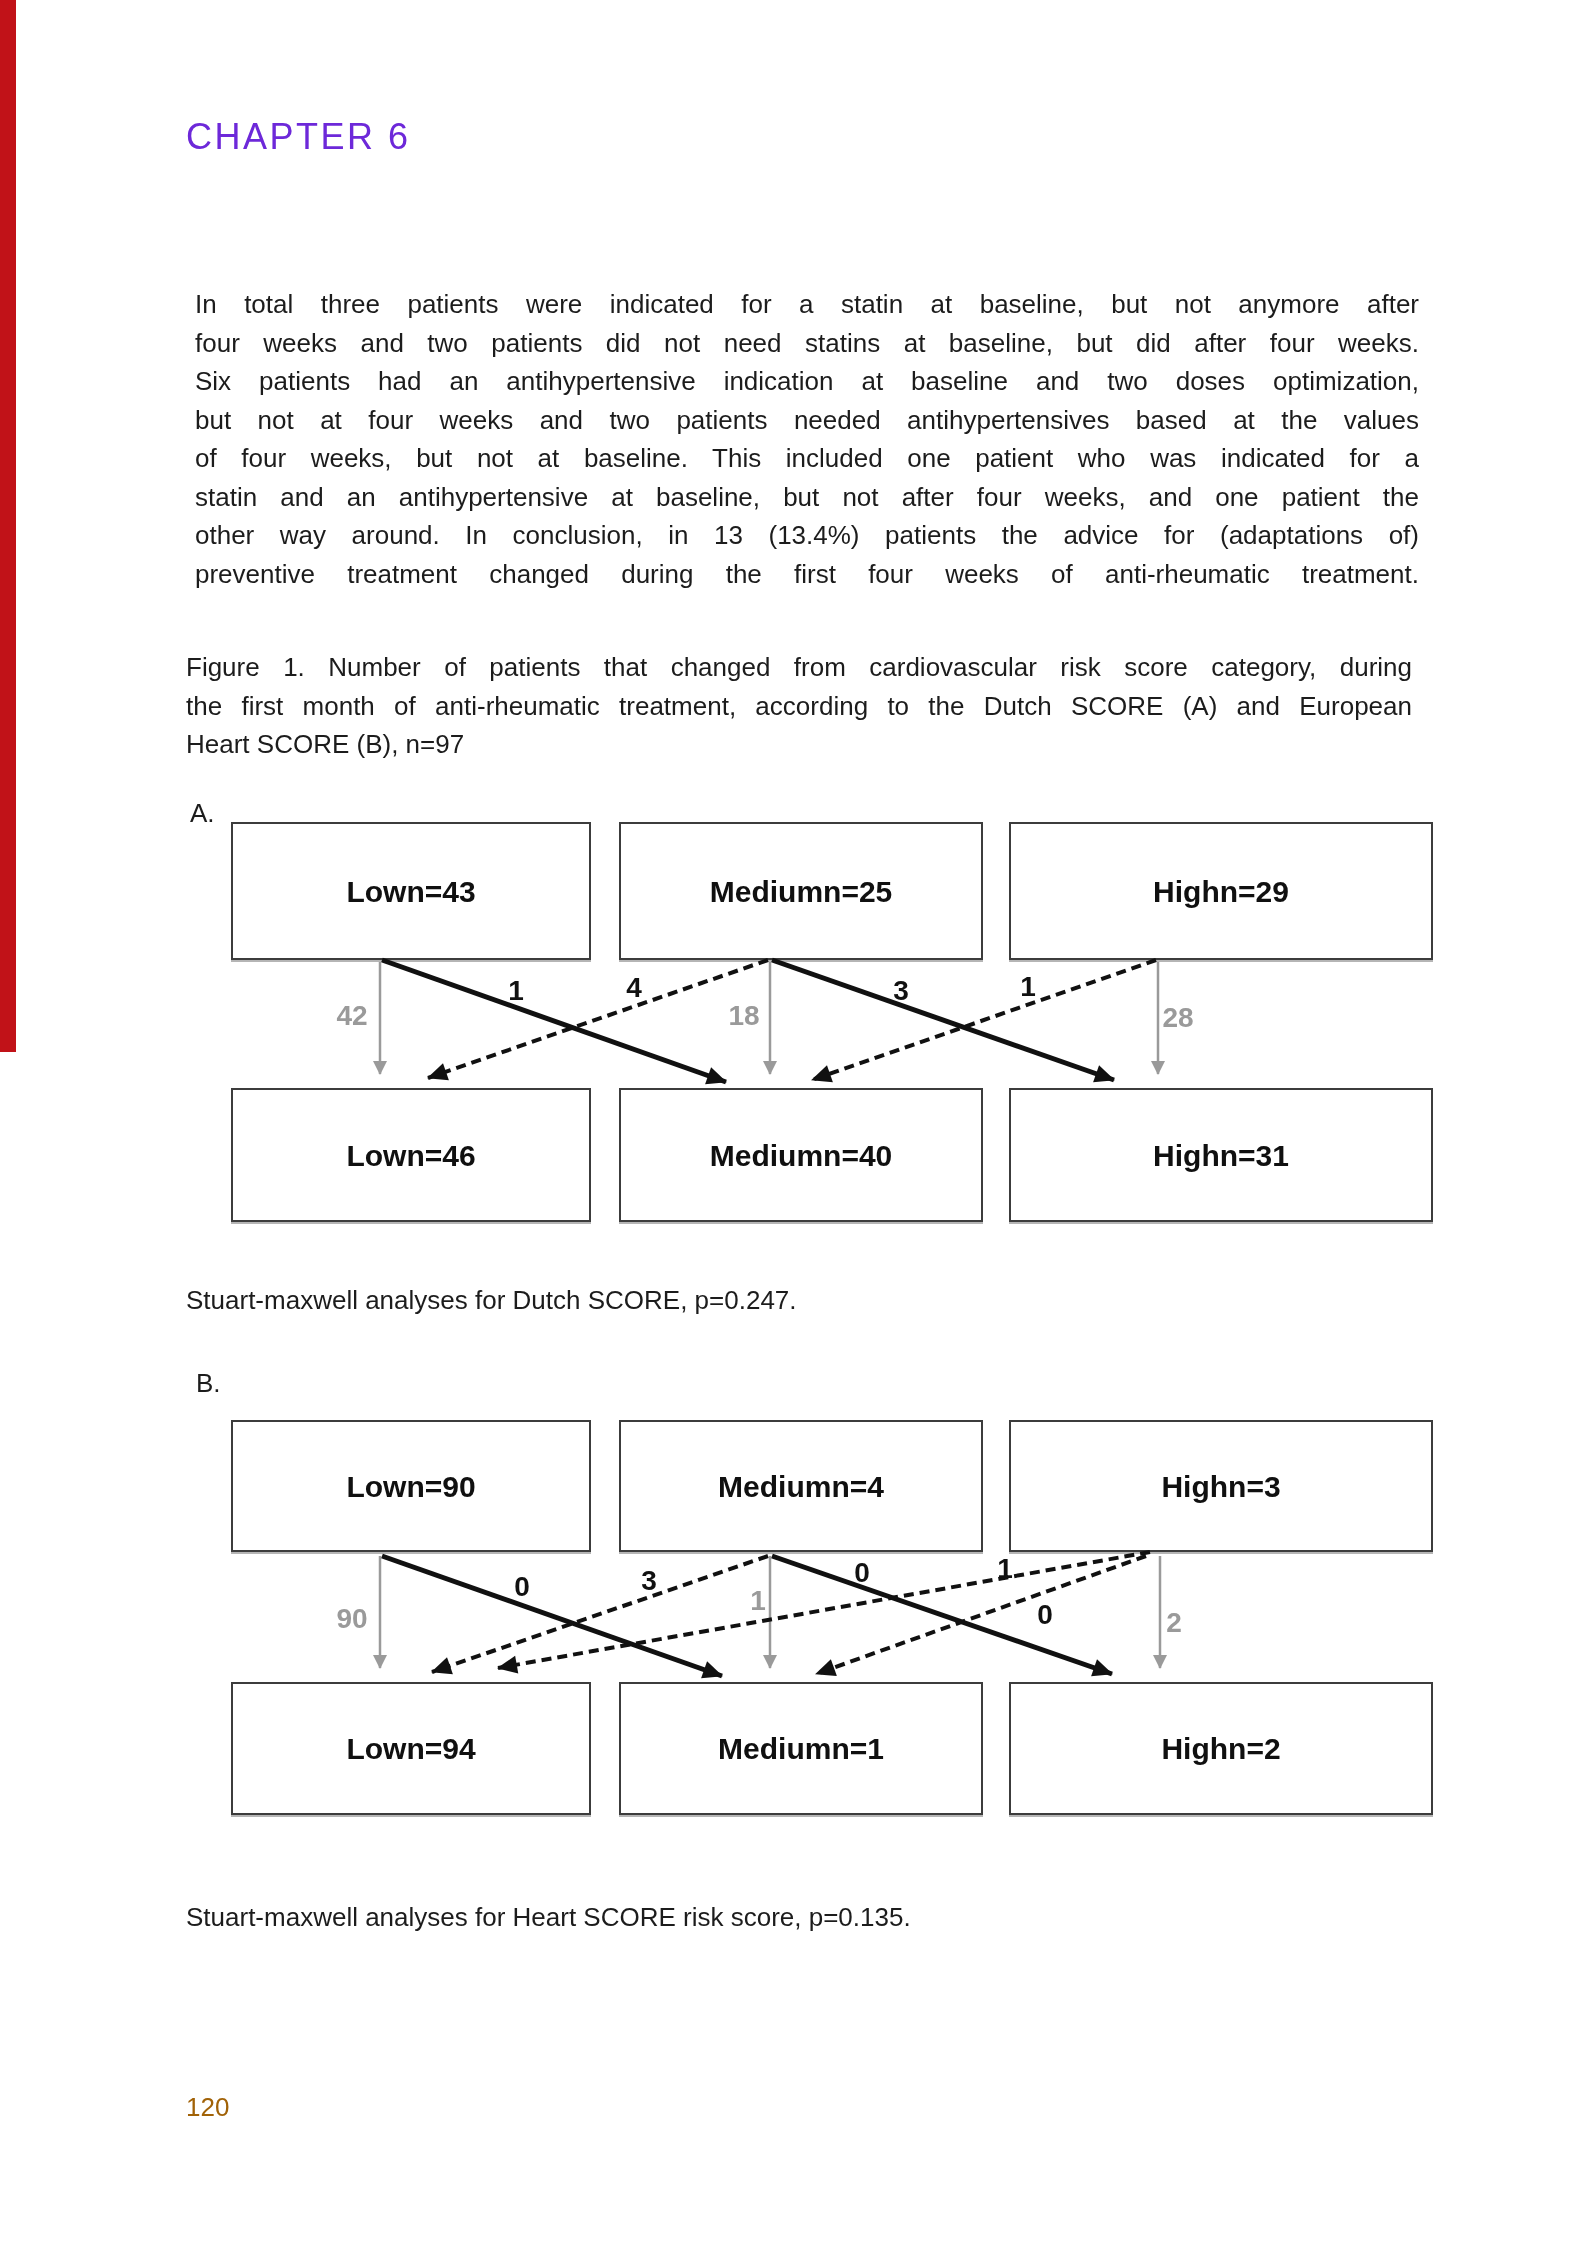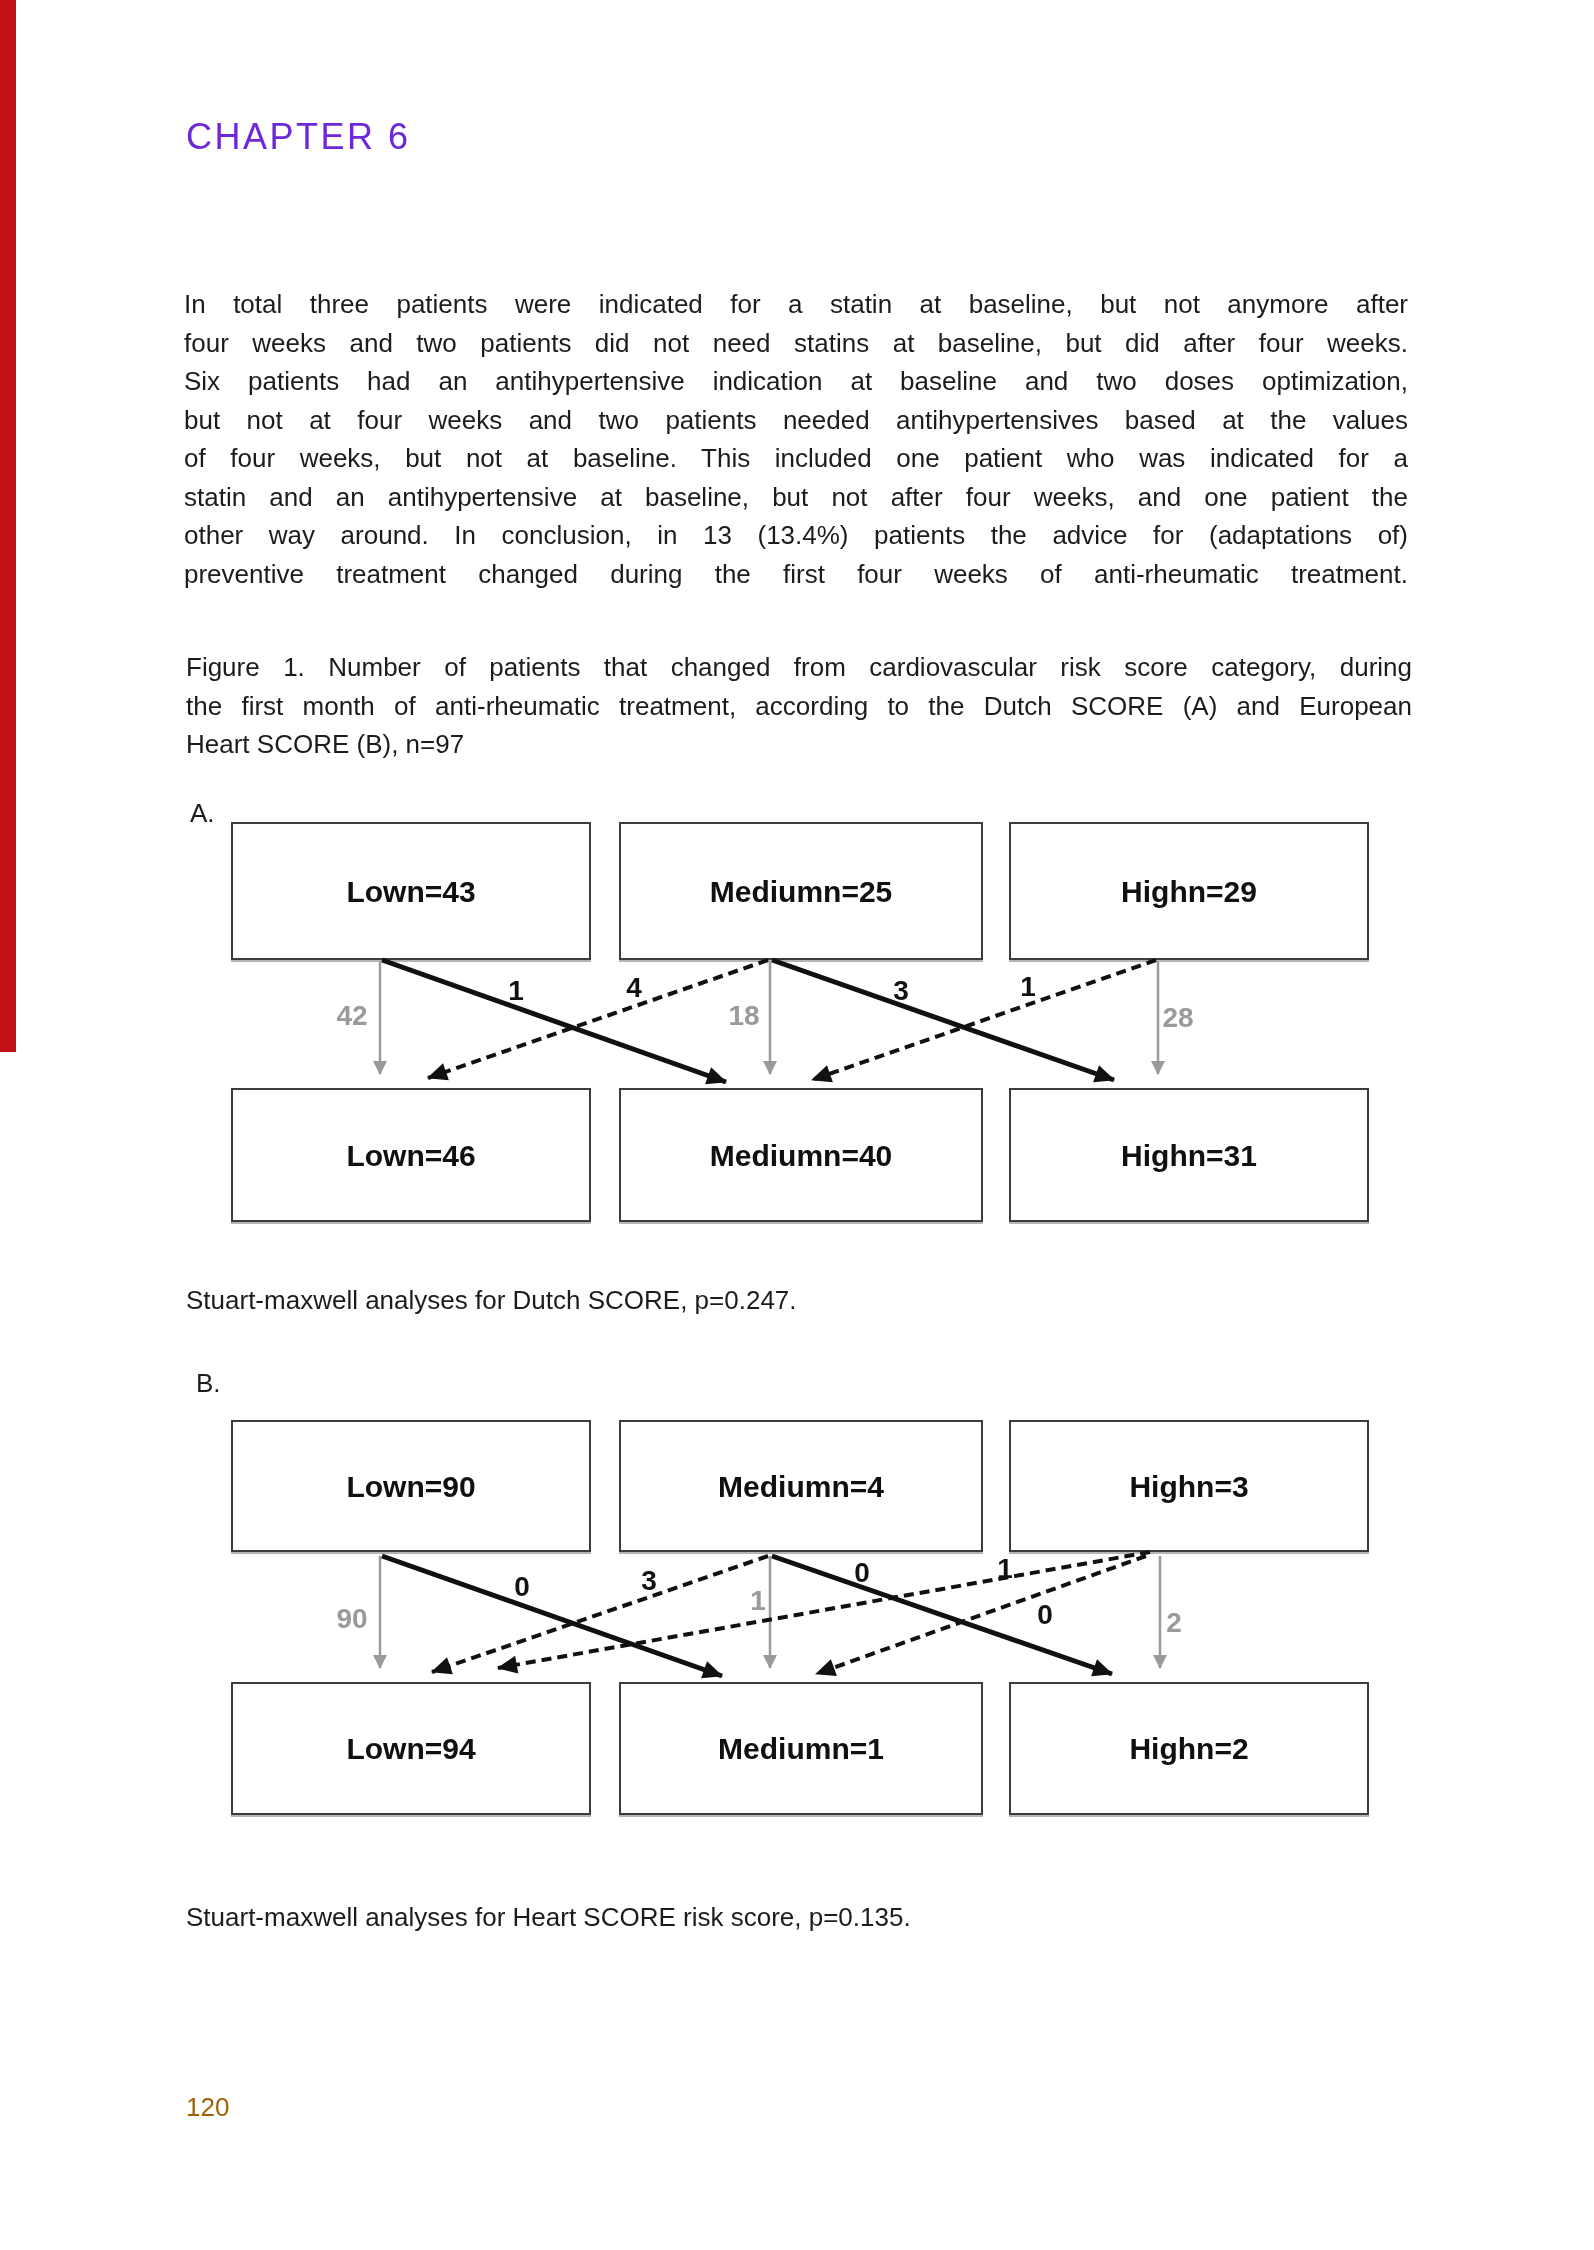--- a/index.html
+++ b/index.html
@@ -5,38 +5,38 @@
   * { margin:0; padding:0; box-sizing:border-box; }
   html,body { background:#ffffff; }
   .page {
     position:relative; width:1594px; height:2250px; background:#ffffff;
     font-family:"Liberation Sans", sans-serif; color:#1c1c1c; overflow:hidden;
   }
   .bleed-tab { position:absolute; left:0; top:0; width:16px; height:1052px; background:#c11218; }
   .chapter-header {
     position:absolute; left:186px; top:116px; font-size:36px; color:#6d28d9; letter-spacing:2.5px;
   }
-  .body-par { position:absolute; left:184px; top:285px; width:1224px; font-size:26px; }
+  .body-par { position:absolute; left:195px; top:285px; width:1224px; font-size:26px; }
   .pline { line-height:38.5px; text-align:justify; text-align-last:justify; white-space:normal; }
   .pline-left { line-height:38.5px; text-align:left; text-align-last:left; }
   .caption { position:absolute; left:186px; top:648px; width:1226px; font-size:26px; }
   .diagram-label { position:absolute; font-size:26px; color:#1c1c1c; }
   .note-line { position:absolute; left:186px; font-size:26px; color:#1c1c1c; }
   .page-number { position:absolute; left:186px; top:2092px; font-size:26px; color:#a16207; }
   .box {
     position:absolute; background:#ffffff; border:2px solid #3c3c3c;
     box-shadow:0 2px 0 rgba(120,120,120,0.55);
     display:flex; align-items:center; justify-content:center;
     font-weight:bold; font-size:30px; line-height:37px; color:#101010; text-align:center;
     z-index:1;
     margin-left:31px;
   }
   .col1 { left:200px; width:360px; }
   .col2 { left:588px; width:364px; }
-  .col3 { left:978px; width:360px; }
+  .col3 { left:978px; width:424px; }
   .rowA-top { top:822px; height:138px; }
   .rowA-bot { top:1088px; height:134px; }
   .rowB-top { top:1420px; height:132px; }
   .rowB-bot { top:1682px; height:133px; }
   svg.arrows { position:absolute; left:0; top:0; z-index:2; pointer-events:none; }
   .ln-solid  { stroke:#111111; stroke-width:5; fill:none; }
   .ln-dashed { stroke:#111111; stroke-width:4; fill:none; stroke-dasharray:10 6; }
   .ln-gray   { stroke:#9a9a9a; stroke-width:2.5; fill:none; }
   text.flow-num  { font-family:"Liberation Sans", sans-serif; font-weight:bold; font-size:28px; fill:#111111; text-anchor:middle; }
   text.flow-gray { fill:#9a9a9a; }

